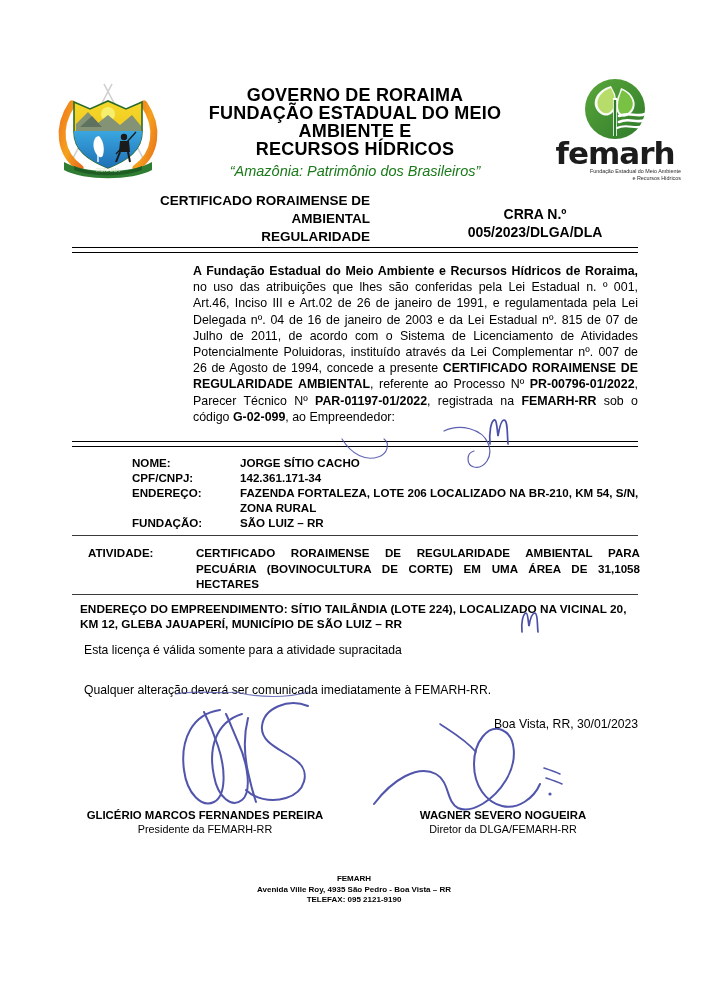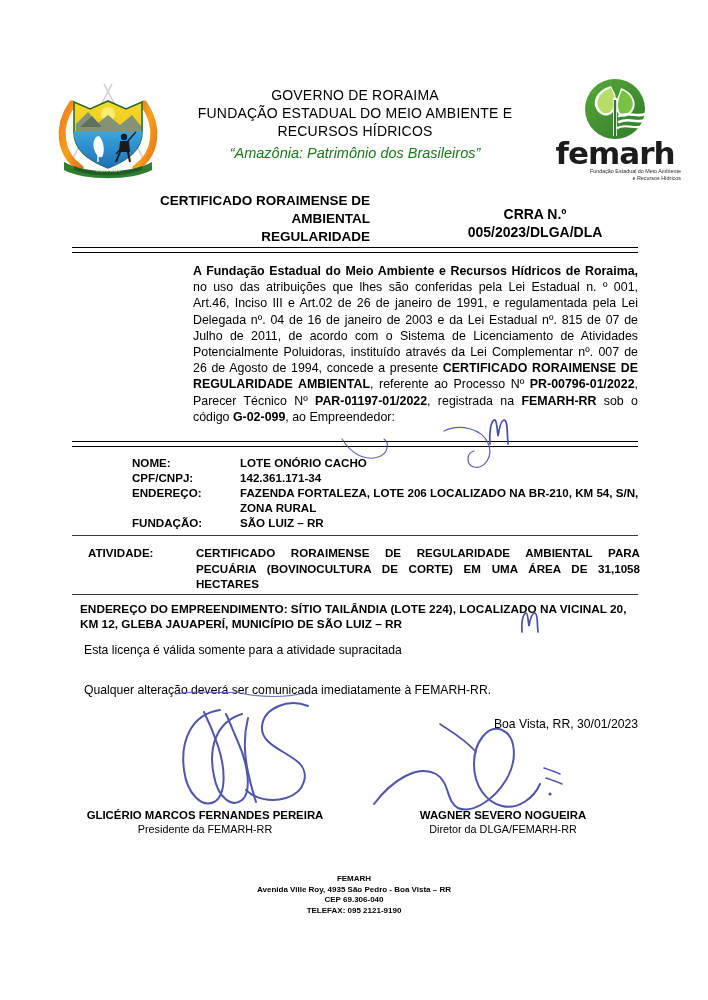--- a/index.html
+++ b/index.html
@@ -35,22 +35,22 @@
     left: 50px; top: 4px;
     width: 116px; height: 100px;
   }
   .header-center {
     position: absolute;
     left: 170px; top: 8px;
     width: 370px;
     text-align: center;
   }
   .gov-line1, .gov-line2 {
-    font-weight: normal;
-    font-size: 14px;
+    font-weight: bold;
+    font-size: 18px;
     letter-spacing: 0.2px;
     line-height: 18px;
   }
   .gov-motto {
     font-weight: normal;
     font-style: italic;
     font-size: 14.5px;
     color: #1a7a1a;
     line-height: 20px;
     margin-top: 3px;
@@ -367,21 +367,21 @@
 
   <div class="rule-double" id="rule-1"></div>
 
   <div class="preamble"><b>A Fundação Estadual do Meio Ambiente e Recursos Hídricos de Roraima,</b><span> no uso das atribuições que lhes são conferidas pela Lei Estadual n. º 001, Art.46, Inciso III e Art.02 de 26 de janeiro de 1991, e regulamentada pela Lei Delegada nº. 04 de 16 de janeiro de 2003 e da Lei Estadual nº. 815 de 07 de Julho de 2011, de acordo com o Sistema de Licenciamento de Atividades Potencialmente Poluidoras, instituído através da Lei Complementar nº. 007 de 26 de Agosto de 1994, concede a presente </span><b>CERTIFICADO RORAIMENSE DE REGULARIDADE AMBIENTAL</b><span>, referente ao Processo Nº </span><b>PR-00796-01/2022</b><span>, Parecer Técnico Nº </span><b>PAR-01197-01/2022</b><span>, registrada na </span><b>FEMARH-RR</b><span> sob o código </span><b>G-02-099</b><span>, ao Empreendedor:</span></div>
 
   <div class="rule-double" id="rule-2"></div>
 
   <div class="fields">
     <div class="field-row">
       <div class="field-label">NOME:</div>
-      <div class="field-value">LOTE ONÓRIO CACHO</div>
+      <div class="field-value">JORGE SÍTIO CACHO</div>
     </div>
     <div class="field-row">
       <div class="field-label">CPF/CNPJ:</div>
       <div class="field-value">142.361.171-34</div>
     </div>
     <div class="field-row">
       <div class="field-label">ENDEREÇO:</div>
       <div class="field-value">FAZENDA FORTALEZA, LOTE 206 LOCALIZADO NA BR-210, KM 54, S/N, ZONA RURAL</div>
     </div>
     <div class="field-row">
@@ -457,17 +457,16 @@
     <div class="sig-role">Presidente da FEMARH-RR</div>
   </div>
   <div class="sig-right">
     <div class="sig-name">WAGNER SEVERO NOGUEIRA</div>
     <div class="sig-role">Diretor  da DLGA/FEMARH-RR</div>
   </div>
 
   <div class="footer">
     <div>FEMARH</div>
     <div>Avenida Ville Roy, 4935 São Pedro - Boa Vista – RR</div>
-    <div>CEP 69.306-040</div>
     <div>TELEFAX: 095 2121-9190</div>
   </div>
 
 </div>
 
 </body></html>

